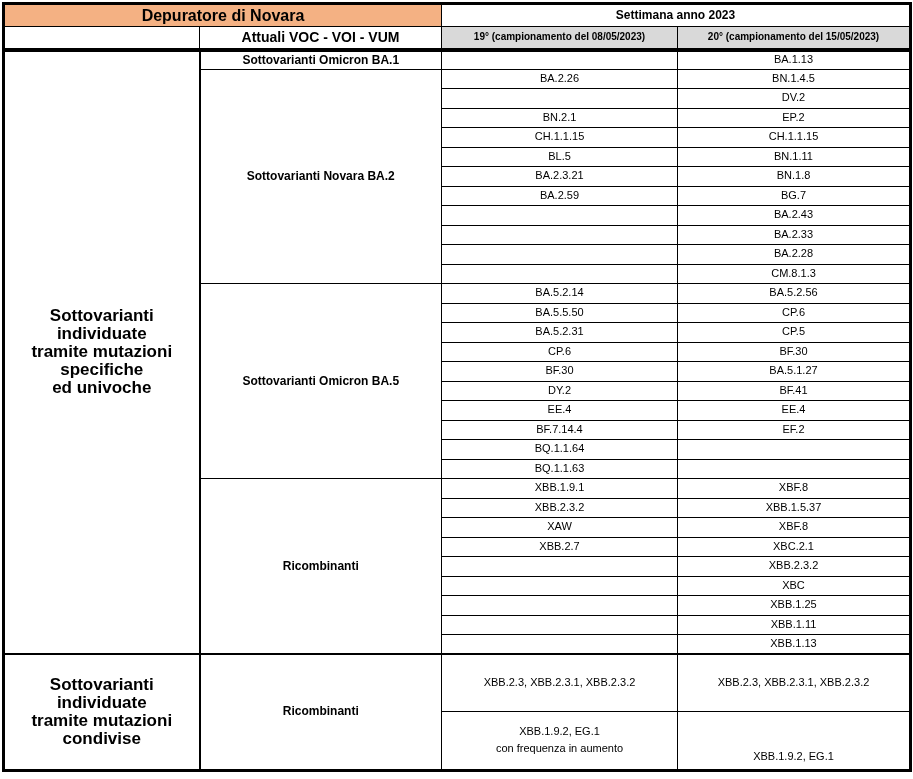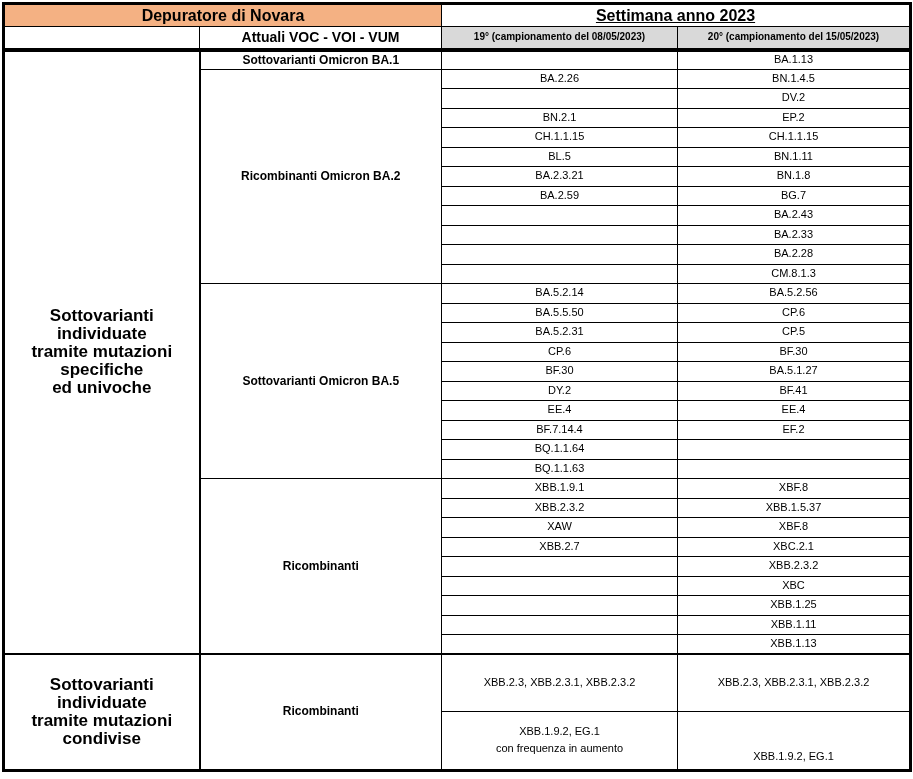--- a/index.html
+++ b/index.html
@@ -31,22 +31,21 @@
   tr.tall1{height:57px;}
   tr.tall2{height:59px;}
 
   .site-hdr{
     background:#F4B183;
     font-weight:bold;
     font-size:16px;
   }
   .week-hdr{
     font-weight:bold;
-    font-size:16px;
-    text-decoration:underline;
+    font-size:12px;
   }
   .voc-hdr{
     font-weight:bold;
     font-size:14px;
   }
   .samp-hdr{
     background:#D9D9D9;
     font-weight:bold;
     font-size:10px;
   }
@@ -98,21 +97,21 @@
       <div>Sottovarianti individuate</div>
       <div>tramite mutazioni specifiche</div>
       <div>ed univoche</div>
     </td>
     <td class="sub-label">Sottovarianti Omicron BA.1</td>
     <td></td>
     <td>BA.1.13</td>
   </tr>
 
   <tr class="data">
-    <td rowspan="11" class="sub-label">Ricombinanti Omicron BA.2</td>
+    <td rowspan="11" class="sub-label">Sottovarianti Novara BA.2</td>
     <td>BA.2.26</td>
     <td>BN.1.4.5</td>
   </tr>
   <tr class="data">
     <td></td>
     <td>DV.2</td>
   </tr>
   <tr class="data">
     <td>BN.2.1</td>
     <td>EP.2</td>

